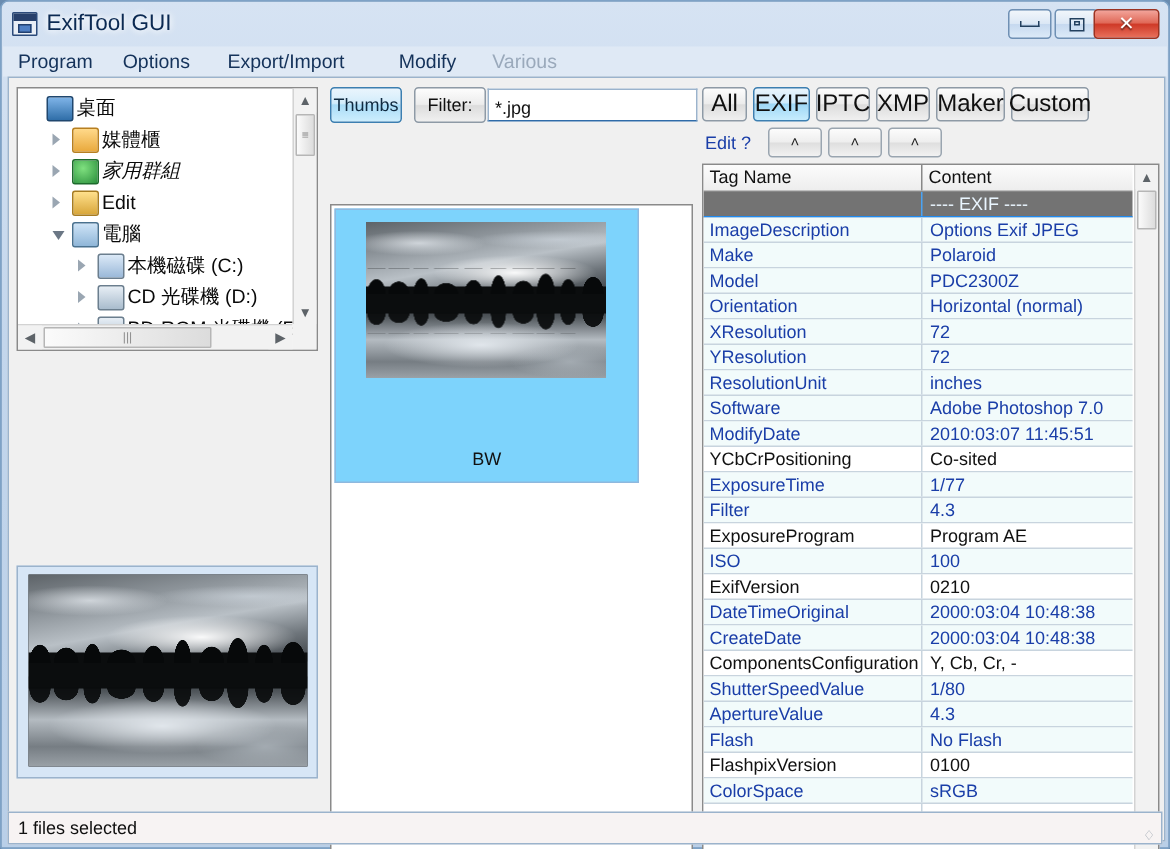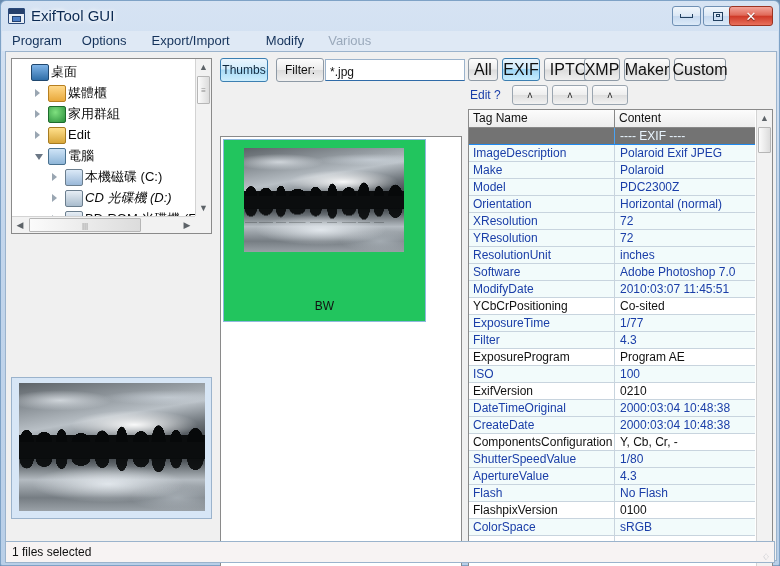--- a/index.html
+++ b/index.html
@@ -196,21 +196,21 @@
     border:1px solid #9bb3cc;border-bottom-color:#2f6ba8;box-sizing:border-box;
     background:#fff;font-size:12px;color:#111;padding:3px 0 0 4px;
     font-family:inherit;outline:none;
   }
   #thumbs-panel{
     position:absolute;left:214px;top:84px;width:242px;height:452px;
     background:#fff;border:1px solid #8a8a8a;box-sizing:border-box;overflow:hidden;
   }
   #thumb-card{
     position:absolute;left:2px;top:2px;width:203px;height:183px;
-    background:#22c55e;border:1px solid #8fb8de;box-sizing:border-box;
+    background:#7dd3fc;border:1px solid #8fb8de;box-sizing:border-box;
   }
   #thumb-img{position:absolute;left:20px;top:8px;width:160px;height:104px;}
   #thumb-label{
     position:absolute;left:0;right:0;bottom:8px;text-align:center;
     font-size:12px;color:#111;
   }
 
   
   #tabrow{position:absolute;left:462px;top:6px;width:305px;height:25px;}
   .tab{
@@ -321,41 +321,41 @@
             <span class="lbl" style="left: 39px;">桌面</span>
           </div>
           <div class="tnode">
             <span class="exp" style="left: 23px;"></span>
             <span class="ico ico-lib" style="left: 36px;"></span>
             <span class="lbl" style="left: 56px;">媒體櫃</span>
           </div>
           <div class="tnode">
             <span class="exp" style="left: 23px;"></span>
             <span class="ico ico-home" style="left: 36px;"></span>
-            <span class="lbl" style="left: 56px;">家用群組</span>
+            <span class="lbl" style="left: 56px; font-style: italic;">家用群組</span>
           </div>
           <div class="tnode">
             <span class="exp" style="left: 23px;"></span>
             <span class="ico ico-soft" style="left: 36px;"></span>
             <span class="lbl" style="left: 56px;">Edit</span>
           </div>
           <div class="tnode">
             <span class="exp open" style="left: 23px;"></span>
             <span class="ico ico-comp" style="left: 36px;"></span>
             <span class="lbl" style="left: 56px;">電腦</span>
           </div>
           <div class="tnode">
             <span class="exp" style="left: 40px;"></span>
             <span class="ico ico-drive sys" style="left: 53px;"></span>
             <span class="lbl" style="left: 73px;">本機磁碟 (C:)</span>
           </div>
           <div class="tnode">
             <span class="exp" style="left: 40px;"></span>
             <span class="ico ico-drive" style="left: 53px;"></span>
-            <span class="lbl" style="left: 73px; font-style: italic;">CD 光碟機 (D:)</span>
+            <span class="lbl" style="left: 73px;">CD 光碟機 (D:)</span>
           </div>
           <div class="tnode">
             <span class="exp" style="left: 40px;"></span>
             <span class="ico ico-drive" style="left: 53px;"></span>
             <span class="lbl" style="left: 73px;">BD-ROM 光碟機 (E:)</span>
           </div>
         </div>
       <div class="sb-v">
         <div class="sb-arrow" style="left:0;top:0;width:15px;height:16px;">▲</div>
         <div class="sb-thumb" style="left:1px;top:17px;width:13px;height:28px;">
@@ -400,21 +400,21 @@
             <div class="trees"></div>
             <div class="trees-r"></div>
         </div>
         <div id="thumb-label">BW</div>
       </div>
     </div>
 
     <div id="tabrow">
         <div class="tab" style="left: 0px; width: 30px;">All</div>
         <div class="tab active" style="left: 34px; width: 38px;">EXIF</div>
-        <div class="tab" style="left: 76px; width: 48px; text-align: right;">IPTC</div>
+        <div class="tab" style="left: 76px; width: 36px; text-align: right;">IPTC</div>
         <div class="tab" style="left: 116px; width: 36px;">XMP</div>
         <div class="tab" style="left: 156px; width: 46px;">Maker</div>
         <div class="tab" style="left: 206px; width: 52px;">Custom</div>
       </div>
 
     <div id="editrow">
       <div id="edit-label">Edit ?</div>
     <div class="edit-btn" style="left: 44px;">˄</div>
         <div class="edit-btn" style="left: 84px;">˄</div>
         <div class="edit-btn" style="left: 124px;">˄</div>
@@ -425,21 +425,21 @@
         <div class="hc c1">Tag Name</div>
         <div class="hc c2">Content</div>
       </div>
       <div id="meta-rows">
           <div class="mrow sel">
             <div class="c1"></div>
             <div class="c2">---- EXIF ----</div>
           </div>
           <div class="mrow editable">
             <div class="c1">ImageDescription</div>
-            <div class="c2">Polaroid Exif JPEG</div>
+            <div class="c2">Options Exif JPEG</div>
           </div>
           <div class="mrow editable">
             <div class="c1">Make</div>
             <div class="c2">Polaroid</div>
           </div>
           <div class="mrow editable">
             <div class="c1">Model</div>
             <div class="c2">PDC2300Z</div>
           </div>
           <div class="mrow editable">

